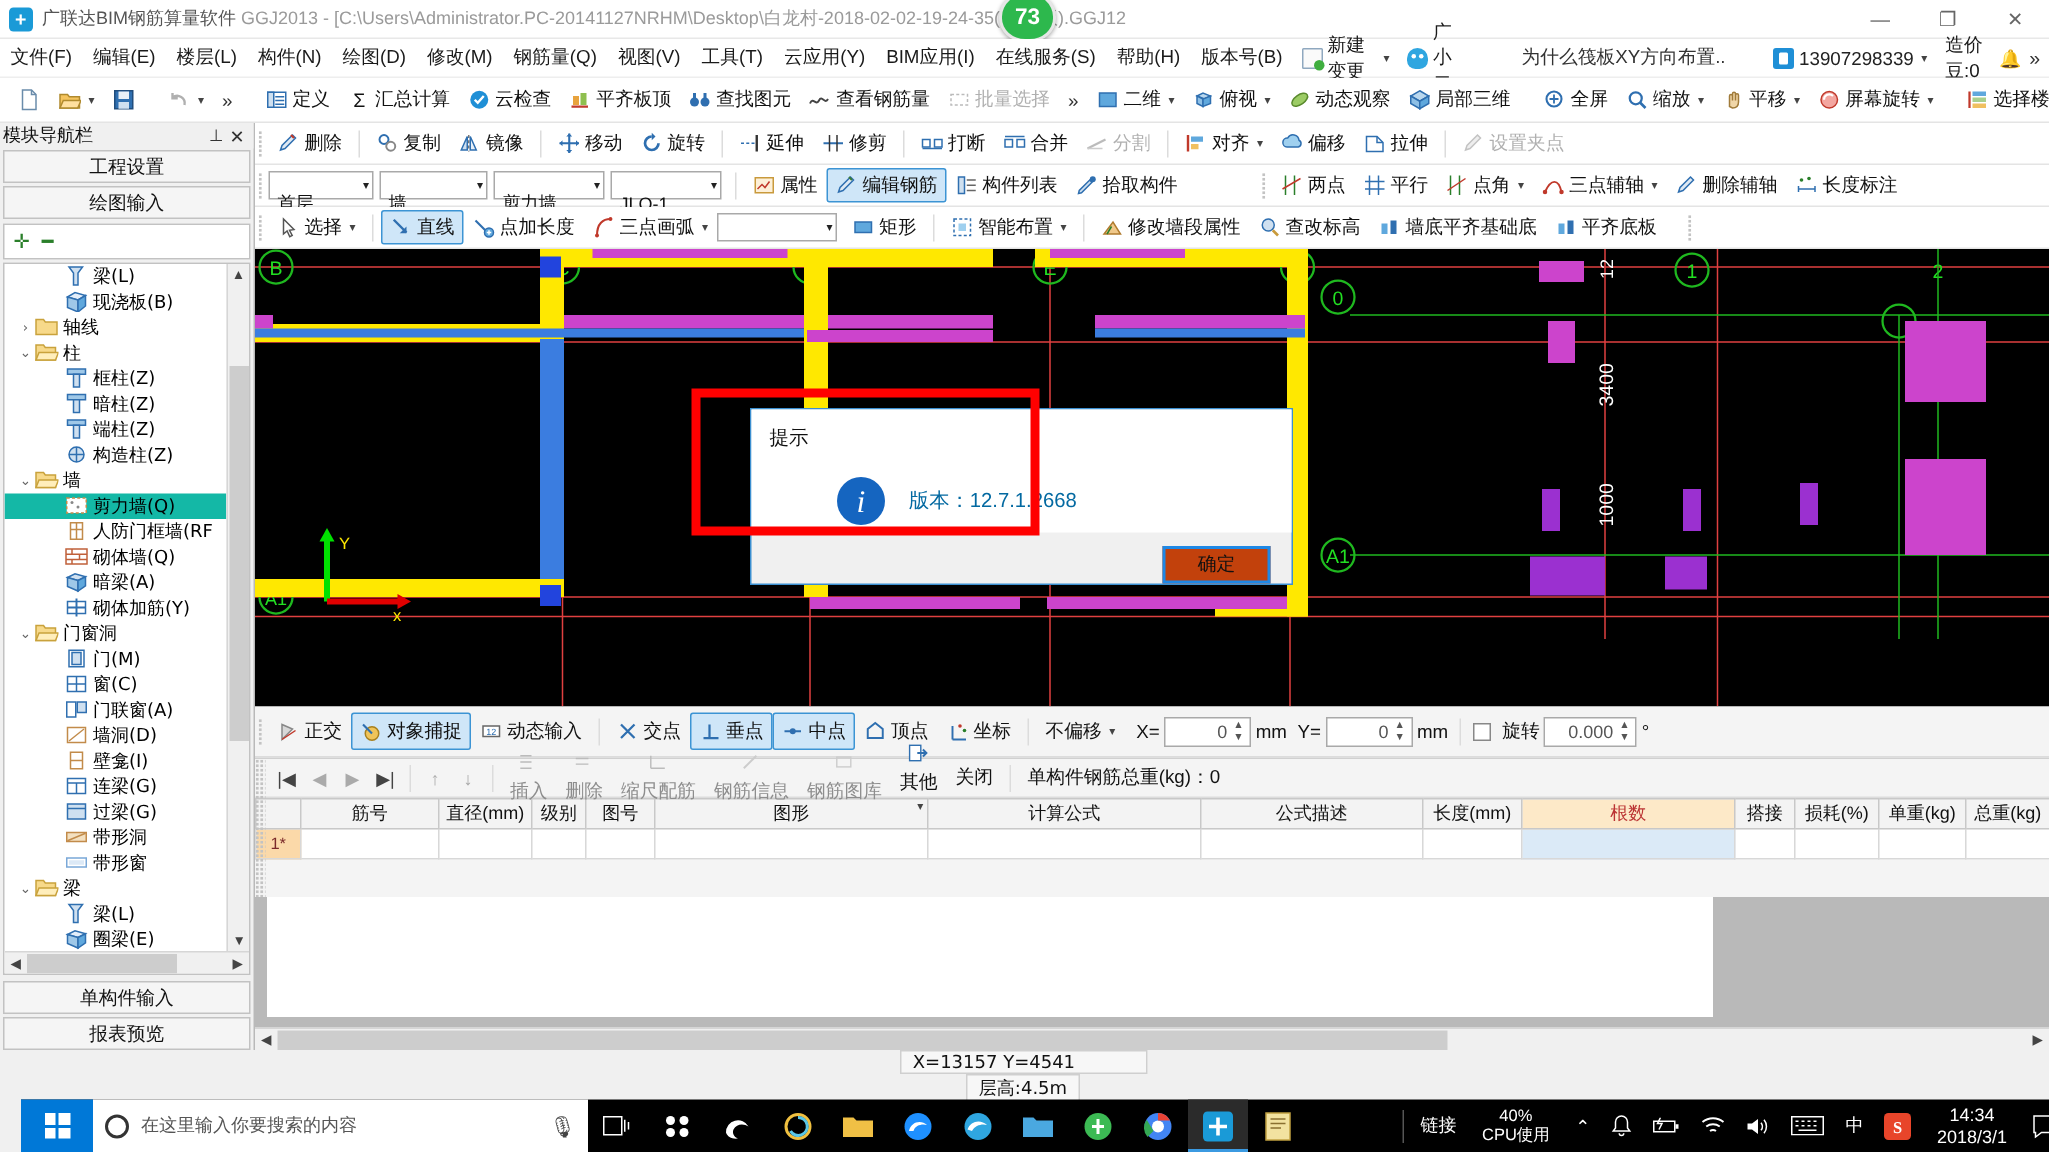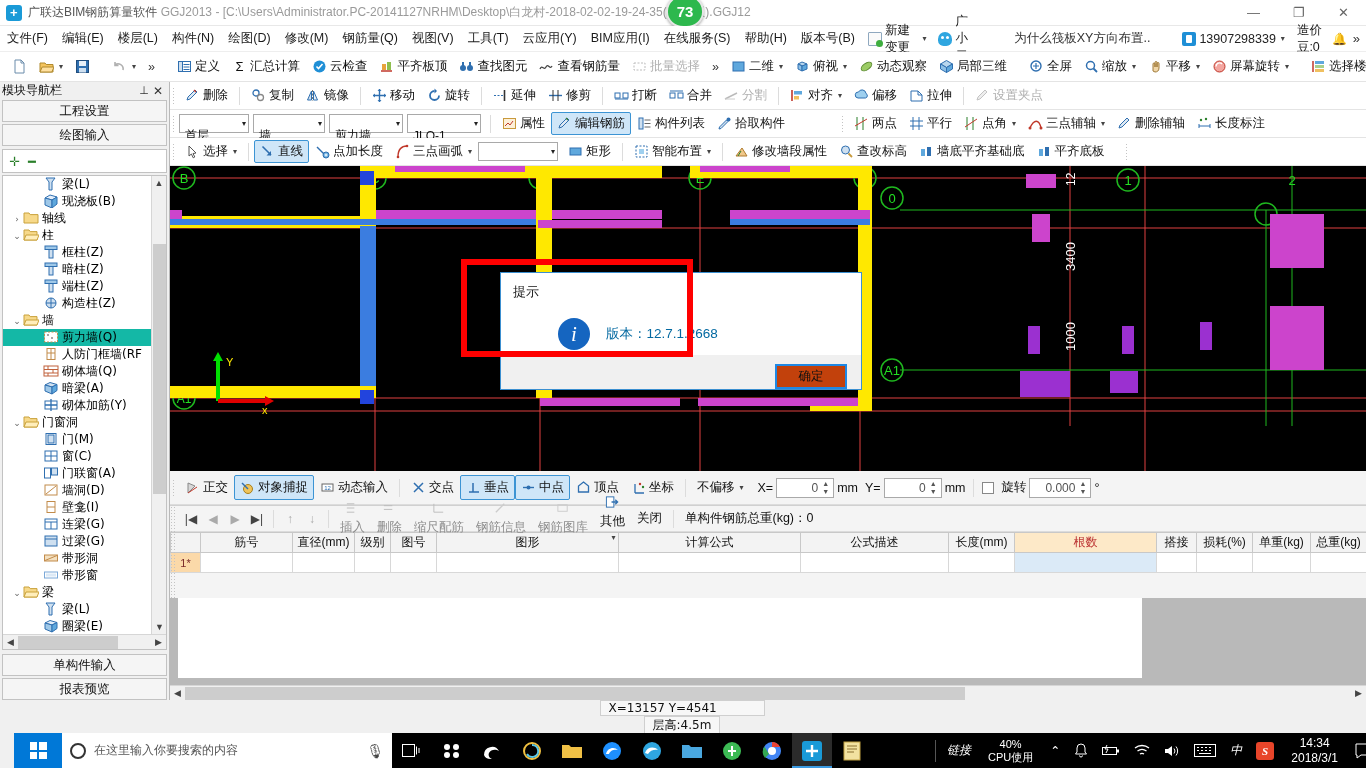--- a/index.html
+++ b/index.html
@@ -263,21 +263,21 @@
     width: 330px; height: 35px; background: #fff; display: flex; align-items: center;
     color: #555; font-size: 12px; padding: 0 8px; gap: 8px;
   }
   .circ { width: 16px; height: 16px; border: 2px solid #333; border-radius: 50%; flex:none;}
   .tb-ico {
     width: 40px; height: 35px; display: flex; align-items: center; justify-content: center;
     flex: none;
   }
   .tb-ico.open { box-shadow: inset 0 -2px 0 #3b9ae1; background:#2b2b2b;}
   .tray { margin-left: auto; display: flex; align-items: center; height: 35px; }
-  .tray-item { padding: 0 7px; font-size: 12px; display:flex; align-items:center; justify-content:center;font-style:italic;}
+  .tray-item { padding: 0 7px; font-size: 12px; display:flex; align-items:center; justify-content:center;}
   .cpu { text-align: center; line-height: 13px; font-size: 11px; padding: 0 10px; }
   .clock { text-align: center; line-height: 15px; font-size: 12px; padding: 0 10px; }
   .tray-sep { width:1px; height:22px; background:#555; margin:0 4px; }
 
   
   .dlg {
     position: absolute; left: 500px; top: 272px; width: 362px; height: 118px;
     background: #f0f0f0; border: 1px solid #3b8fd0;
   }
   .dlg-body { position:absolute; left:0; top:0; right:0; height:82px; background:#fff; }

